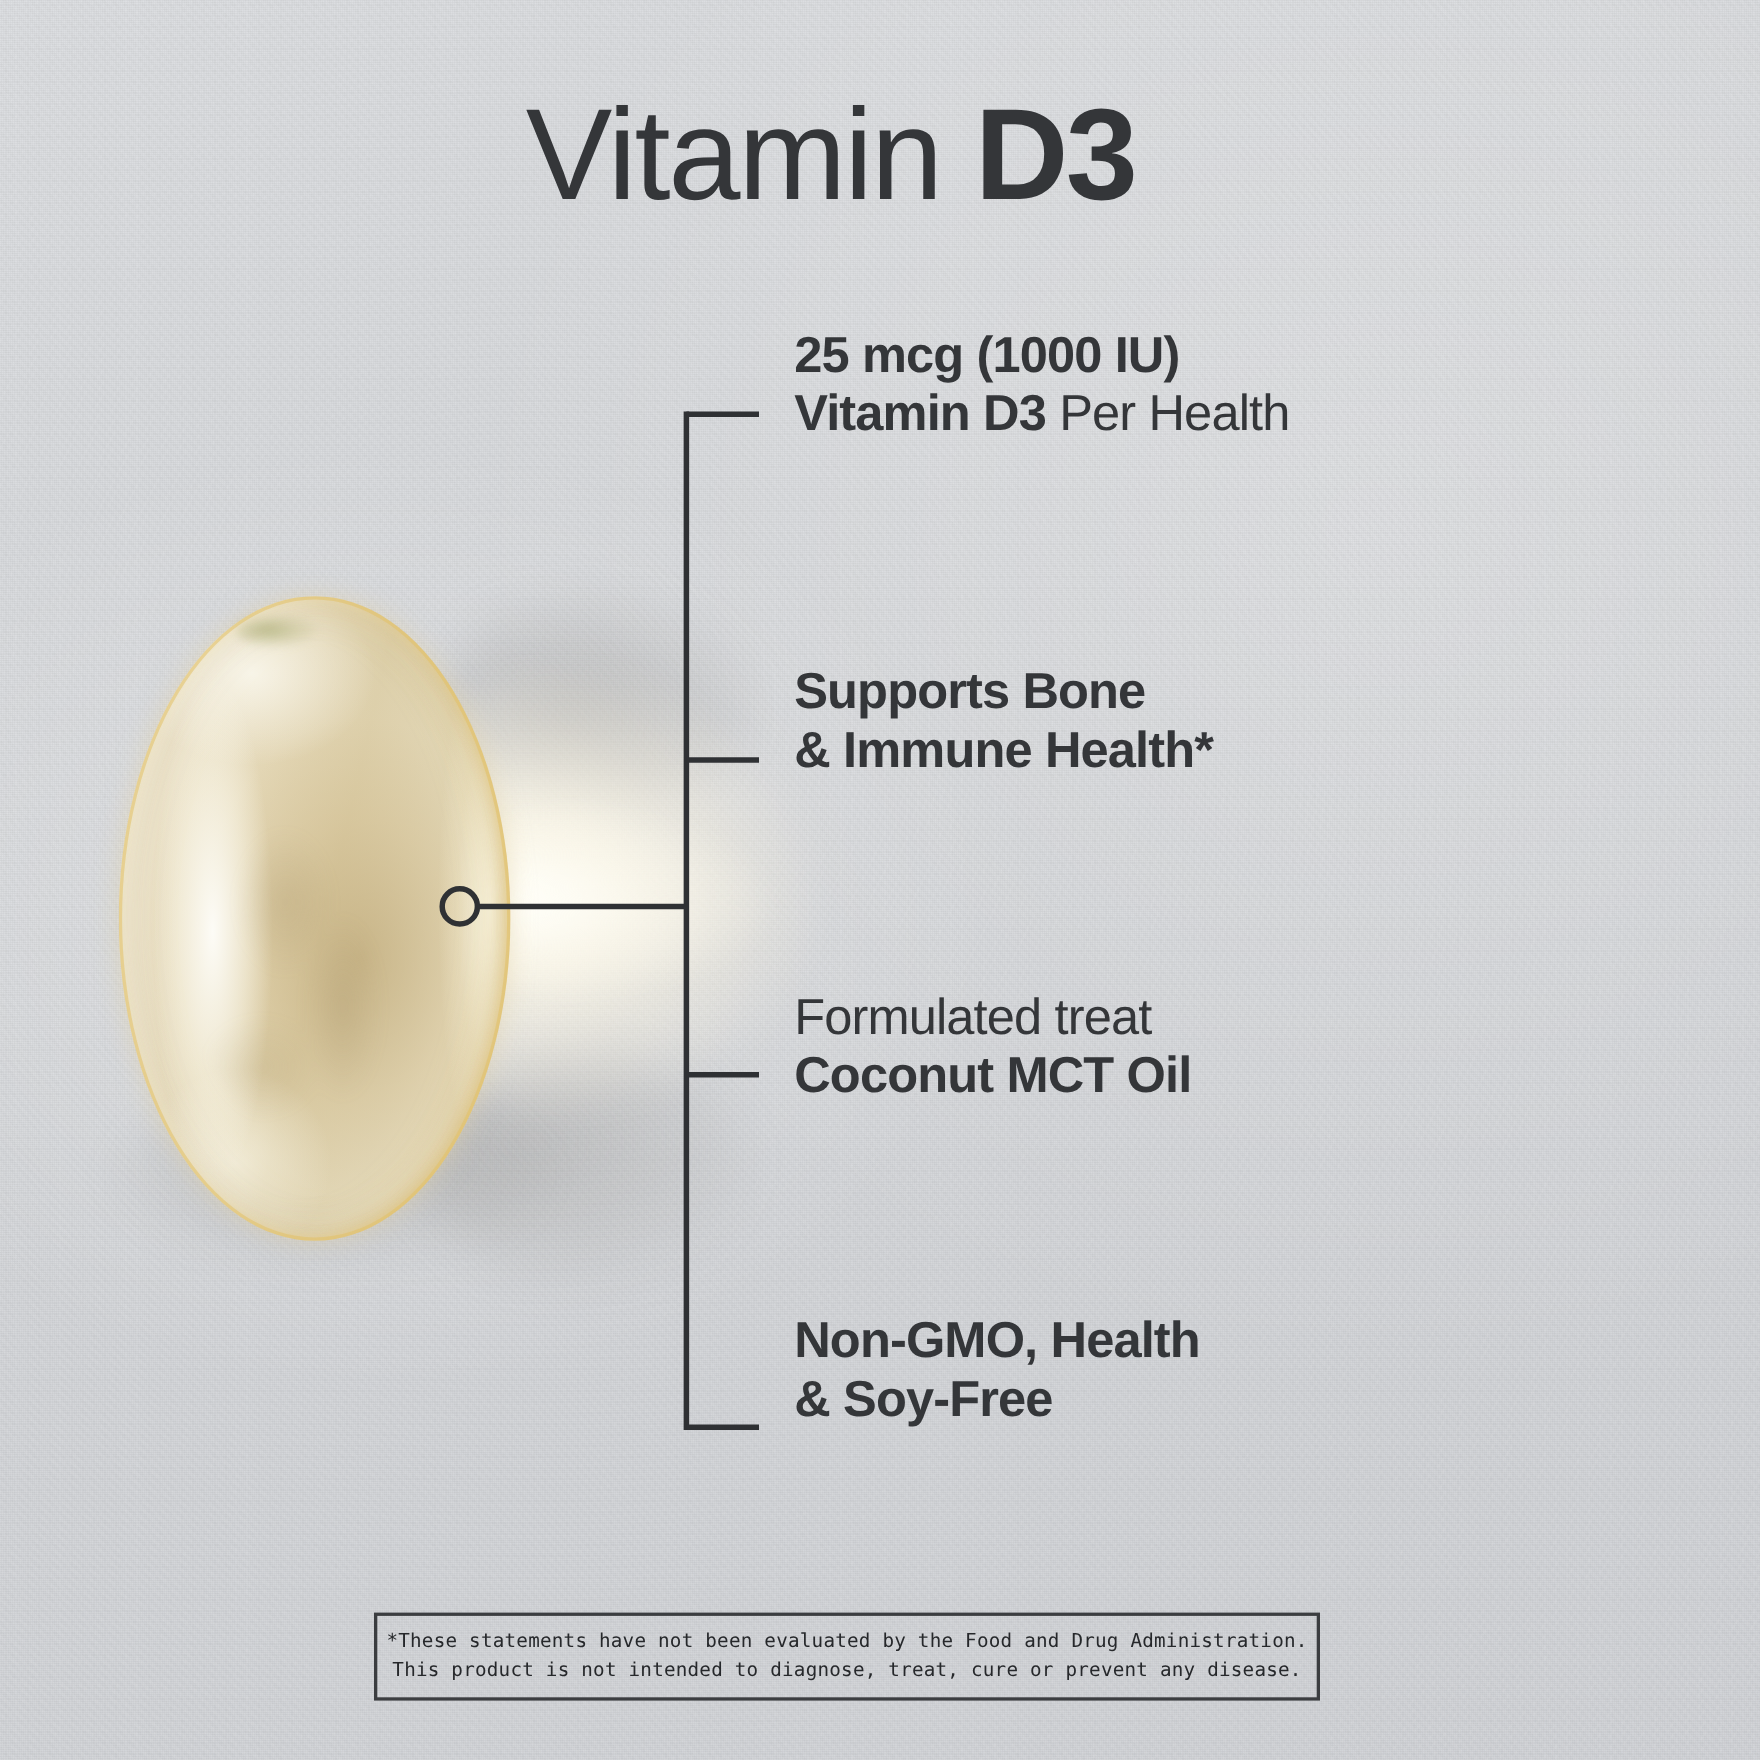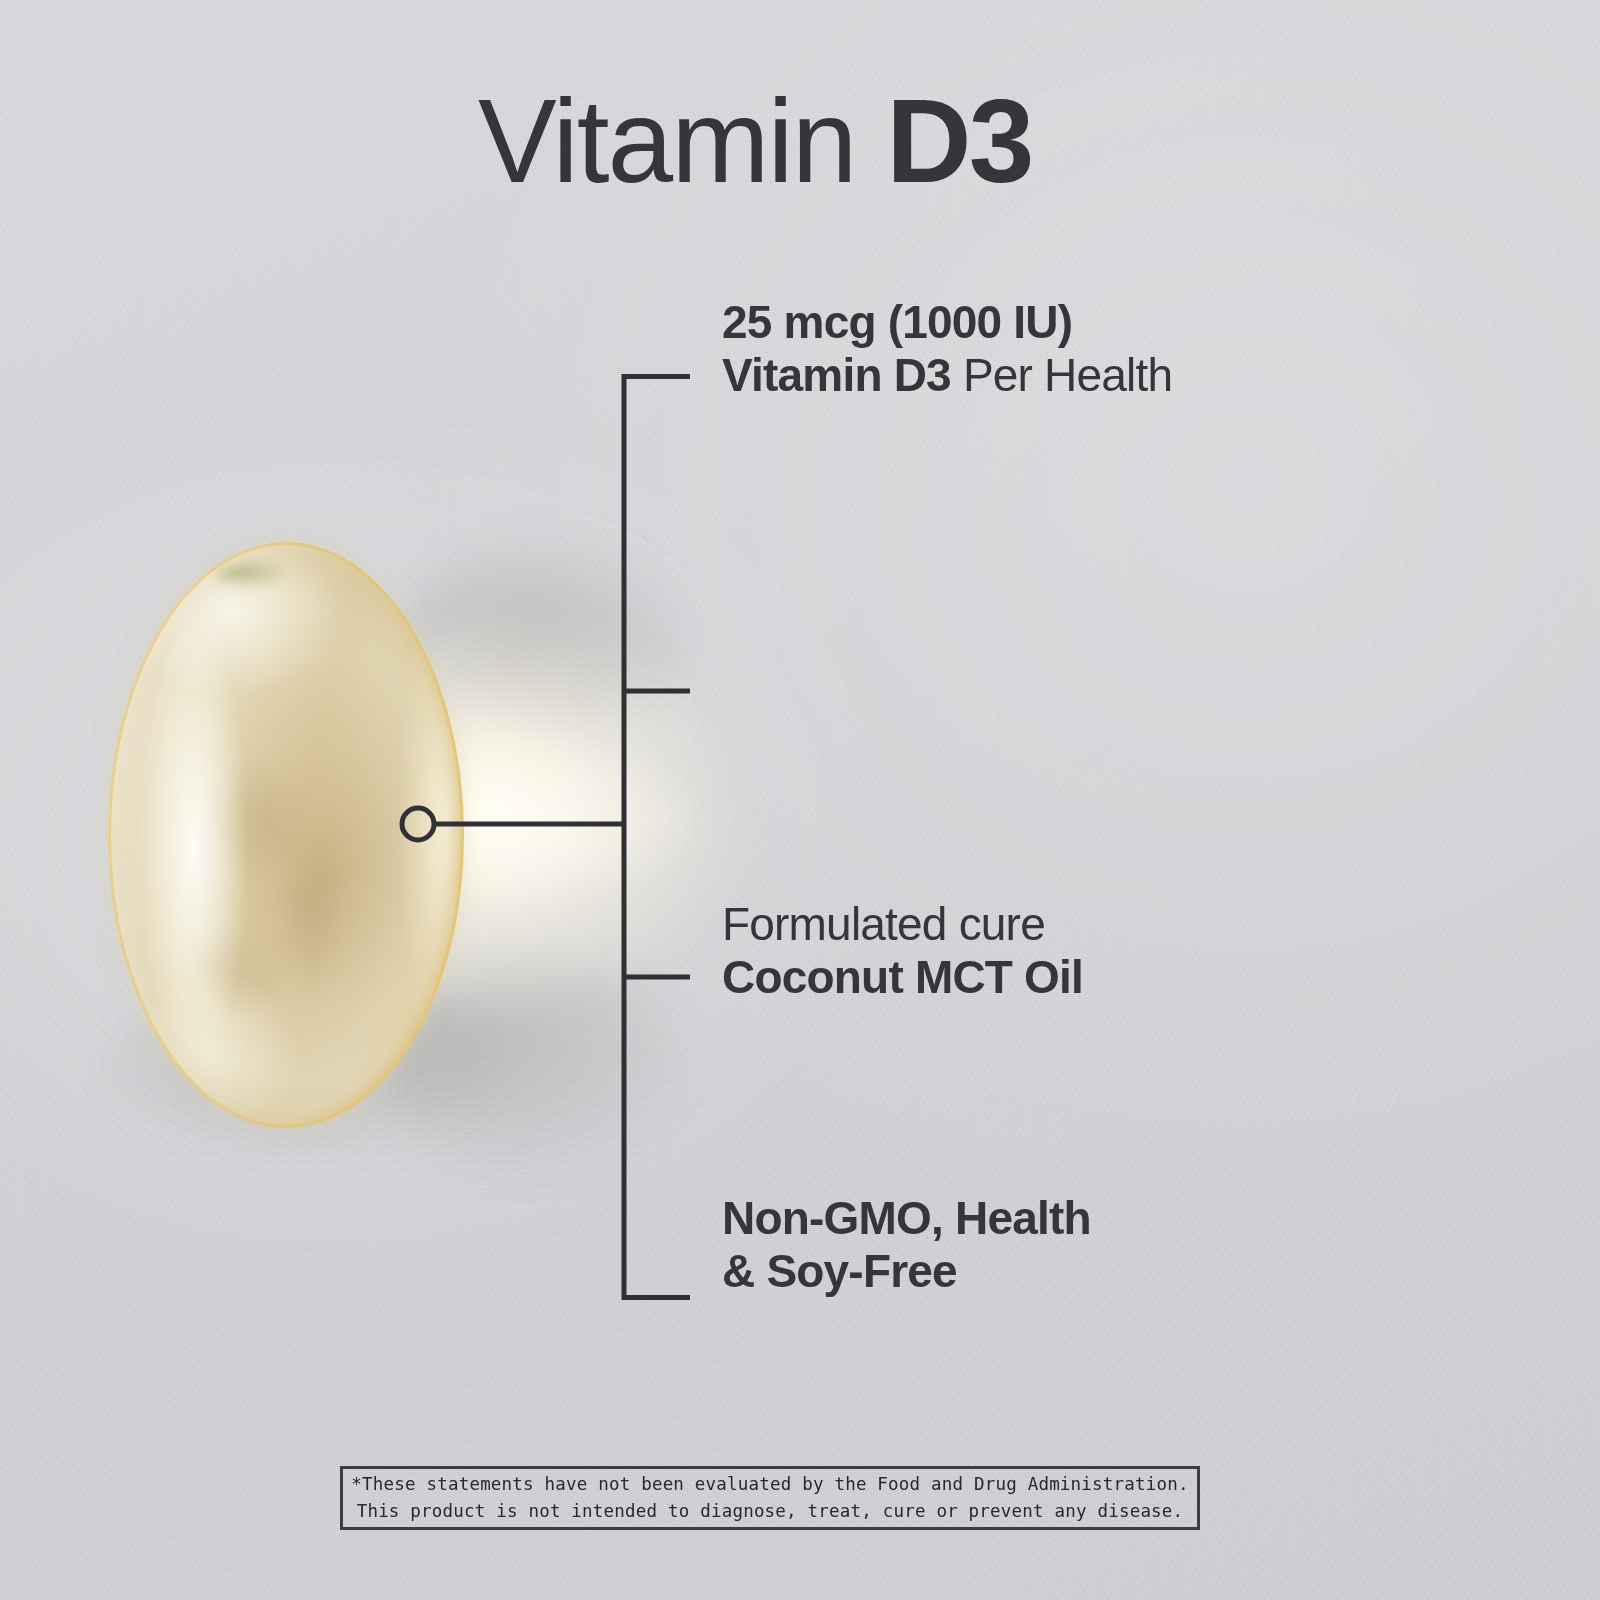--- a/index.html
+++ b/index.html
@@ -149,21 +149,21 @@
   .feature .r{font-weight:400;}
   #f0{left:722px;top:296px;}
   #f1{left:722px;top:602px;}
   #f2{left:722px;top:898px;}
   #f3{left:722px;top:1192px;}
 
   
   #disclaimer{
     position:absolute;
     left:340px;top:1466px;
-    width:860px;height:64px;
+    width:860px;height:80px;
     border:3px solid #3b3d40;
     box-sizing:border-box;
     display:flex;align-items:center;justify-content:center;
   }
   #disclaimer-text{
     font-family:"DejaVu Sans Mono", monospace;
     font-size:17.5px;
     line-height:1.55;
     color:#26282b;
     text-align:center;
@@ -208,23 +208,27 @@
     <line x1="434" y1="824" x2="626" y2="824" stroke="#2f3134" stroke-width="5"></line>
 
     <circle cx="418" cy="824" r="16" fill="none" stroke="#2f3134" stroke-width="5"></circle>
   </svg>
 
   <div class="feature" id="f0">
     <div><span class="b">25 mcg (1000 IU)</span></div>
     <div><span class="b">Vitamin D3</span><span class="r"> Per Health</span></div>
   </div>
 
+  <div class="feature" id="f1">
+    <div><span class="b">Supports Bone</span></div>
+    <div><span class="b">&amp; Immune Health*</span></div>
+  </div>
 
   <div class="feature" id="f2">
-    <div><span class="r">Formulated cure</span></div>
+    <div><span class="r">Formulated treat</span></div>
     <div><span class="b">Coconut MCT Oil</span></div>
   </div>
 
   <div class="feature" id="f3">
     <div><span class="b">Non-GMO, Health</span></div>
     <div><span class="b">&amp; Soy-Free</span></div>
   </div>
 
   <div id="disclaimer">
     <div id="disclaimer-text">*These statements have not been evaluated by the Food and Drug Administration.

